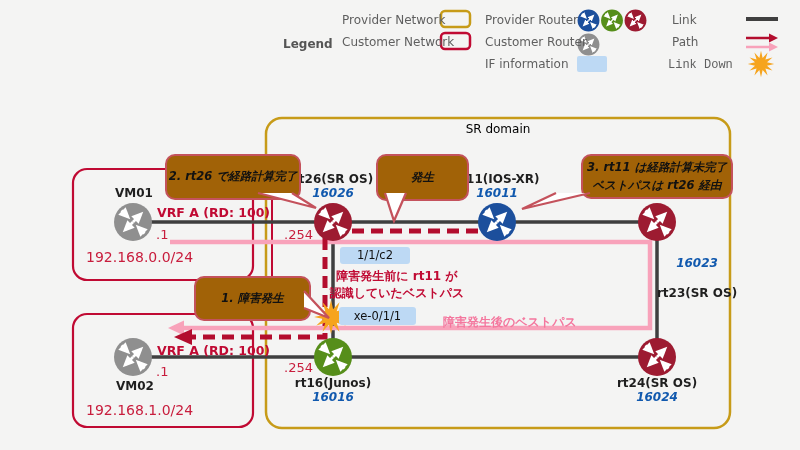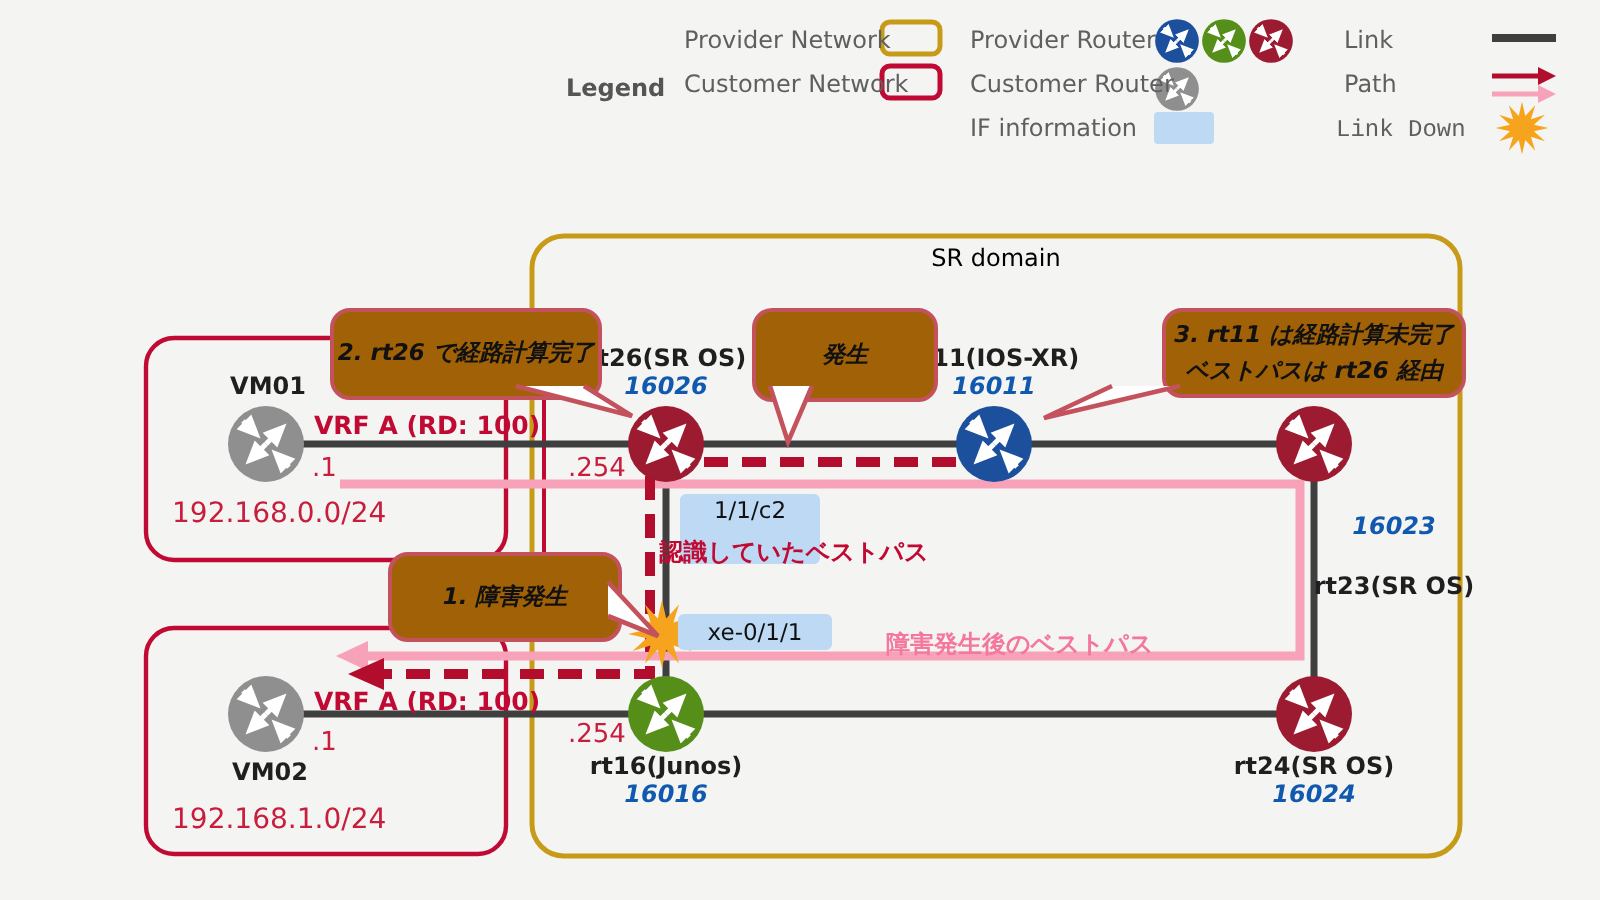--- a/index.html
+++ b/index.html
@@ -130,24 +130,25 @@
   <div class="lbl rname ctr" style="left:697px;top:242px;margin-top:44px;">rt23(SR OS)</div>
   <div class="lbl sid ctr" style="left:697px;top:256px;">16023</div>
 
   <div class="lbl rname ctr" style="left:333px;top:376px;">rt16(Junos)</div>
   <div class="lbl sid ctr" style="left:333px;top:390px;">16016</div>
   <div class="lbl ip" style="left:284px;top:360px;">.254</div>
 
   <div class="lbl rname ctr" style="left:657px;top:376px;">rt24(SR OS)</div>
   <div class="lbl sid ctr" style="left:657px;top:390px;">16024</div>
 
-  <div class="ifbox" style="left:340px;top:247px;width:70px;height:35px;line-height:17px;">1/1/c2</div>
+  <div class="ifbox" style="left:340px;top:247px;width:70px;height:17px;line-height:17px;">1/1/c2</div>
   <div class="ifbox" style="left:339px;top:307px;width:77px;height:18px;line-height:18px;">xe-0/1/1</div>
 
   <div class="lbl note-red ctr" style="left:397px;top:268px;">
+    <span>障害発生前に rt11 が</span>
     <span style="display:block;">認識していたベストパス</span>
   </div>
   <div class="lbl note-pink" style="left:443px;top:314px;">障害発生後のベストパス</div>
 
   <div class="callout" style="left:194px;top:276px;width:113px;height:41px;">
     <span>1. 障害発生</span>
   </div>
   <div class="callout" style="left:165px;top:154px;width:132px;height:42px;">
     <span>2. rt26 で経路計算完了</span>
   </div>

